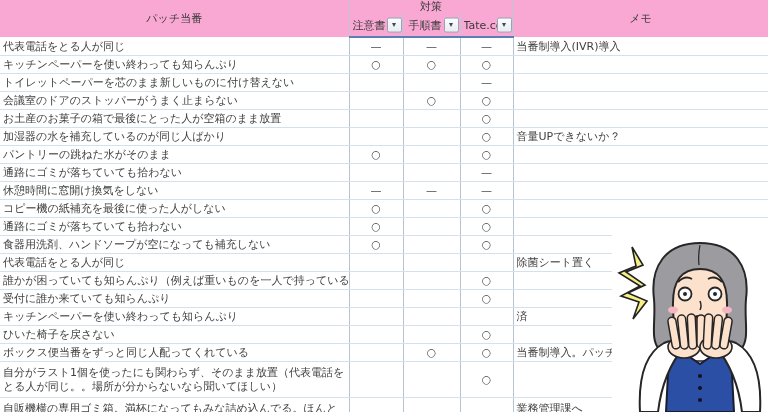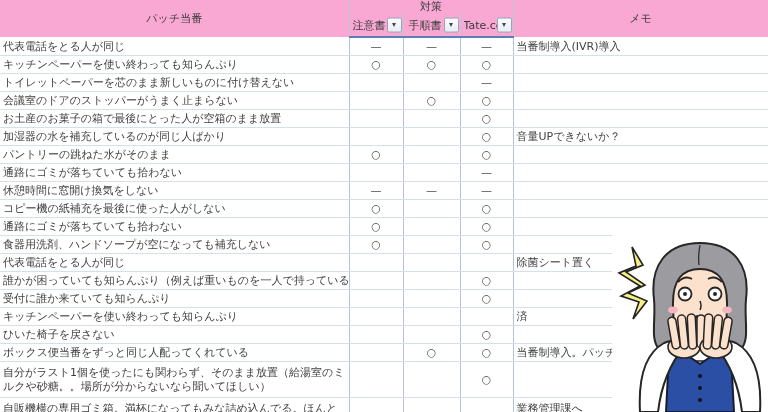--- a/index.html
+++ b/index.html
@@ -187,21 +187,21 @@
           <td class="c-memo"></td>
         </tr>
         <tr>
           <td class="c-irr">ボックス便当番をずっと同じ人配ってくれている</td>
           <td class="c-mark"></td>
           <td class="c-mark">○</td>
           <td class="c-mark">○</td>
           <td class="c-memo">当番制導入。パッチ当番→</td>
         </tr>
         <tr class="tall">
-          <td class="c-irr">自分がラスト1個を使ったにも関わらず、そのまま放置（給湯室のミルクや砂糖。。場所が分からないなら聞いてほしい）</td>
+          <td class="c-irr">自分がラスト1個を使ったにも関わらず、そのまま放置（代表電話をとる人が同じ。。場所が分からないなら聞いてほしい）</td>
           <td class="c-mark"></td>
           <td class="c-mark"></td>
           <td class="c-mark">○</td>
           <td class="c-memo"></td>
         </tr>
         <tr class="tall">
           <td class="c-irr">自販機横の専用ゴミ箱。満杯になってもみな詰め込んでる。ほんとは洗って、キャップ取って、ラベルはがしてほしいね。</td>
           <td class="c-mark">○</td>
           <td class="c-mark"></td>
           <td class="c-mark">○</td>

